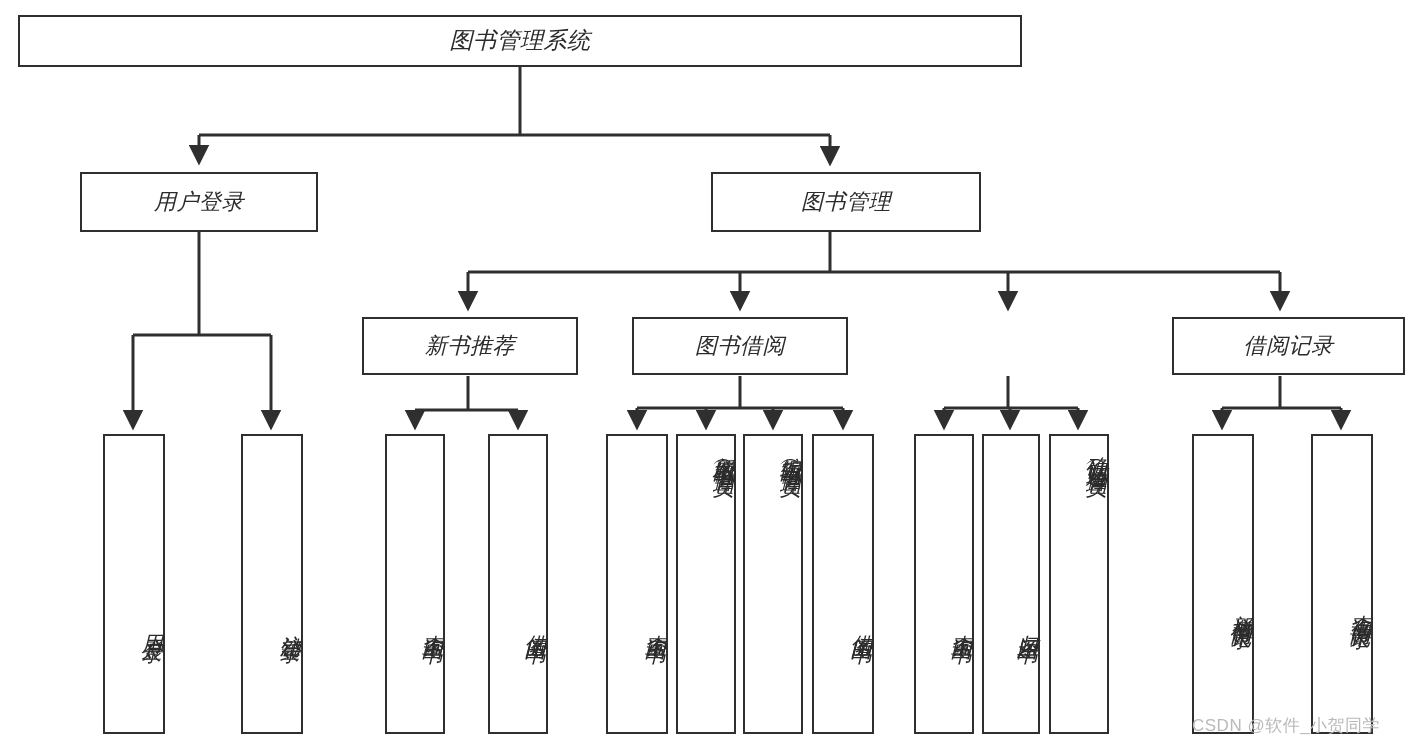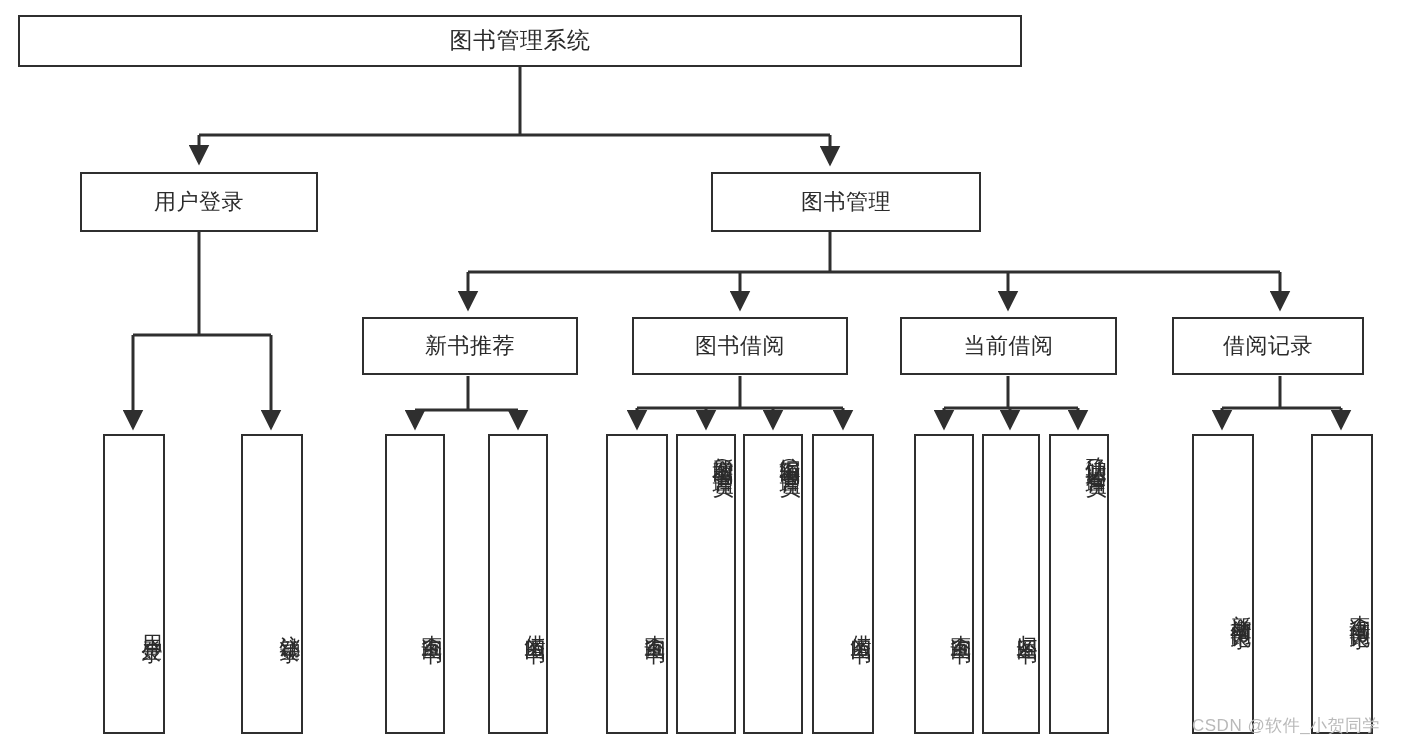--- a/index.html
+++ b/index.html
@@ -29,20 +29,21 @@
   .node {
     position: absolute;
     box-sizing: border-box;
     border: 2.5px solid #2f2f2f;
     background: #ffffff;
     display: flex;
     align-items: center;
     justify-content: center;
     color: #2b2b2b;
     letter-spacing: 0.5px;
+    font-style: italic;
   }
   .node.h {
     
     font-size: 22px;
     line-height: 1.1;
   }
   .node.root {
     font-size: 23px;
   }
   .node.v {
@@ -123,22 +124,21 @@
     </g>
   </svg>
 
   <div class="node h root" style="left:18px; top:15px; width:1004px; height:52px;">图书管理系统</div>
 
   <div class="node h" style="left:80px; top:172px; width:238px; height:60px;">用户登录</div>
   <div class="node h" style="left:711px; top:172px; width:270px; height:60px;">图书管理</div>
 
   <div class="node h" style="left:632px; top:317px; width:216px; height:58px;">图书借阅</div>
   <div class="node h" style="left:362px; top:317px; width:216px; height:58px;">新书推荐</div>
-  <div class="node h" style="left:900px; top:317px; width:217px; height:58px;">当前借阅</div>
-  <div class="node h" style="left:1172px; top:317px; width:192px; height:58px;">借阅记录</div>
+  <div class="node h" style="left:1172px; top:317px; width:233px; height:58px;">借阅记录</div>
 
   <div class="node v" style="left:103px; top:434px; width:62px; height:300px; padding-top:80px;">用户登录</div>
   <div class="node v" style="left:241px; top:434px; width:62px; height:300px; padding-top:80px;">注销登录</div>
 
   <div class="node v" style="left:385px; top:434px; width:60px; height:300px; padding-top:80px;">查询图书</div>
   <div class="node v" style="left:488px; top:434px; width:60px; height:300px; padding-top:80px;">借阅图书</div>
 
   <div class="node v" style="left:606px; top:434px; width:62px; height:300px; padding-top:80px;">查询图书</div>
   <div class="node v tall" style="left:676px; top:434px; width:60px; height:300px;">新增图书（管理员）</div>
   <div class="node v tall" style="left:743px; top:434px; width:60px; height:300px;">编辑图书（管理员）</div>

